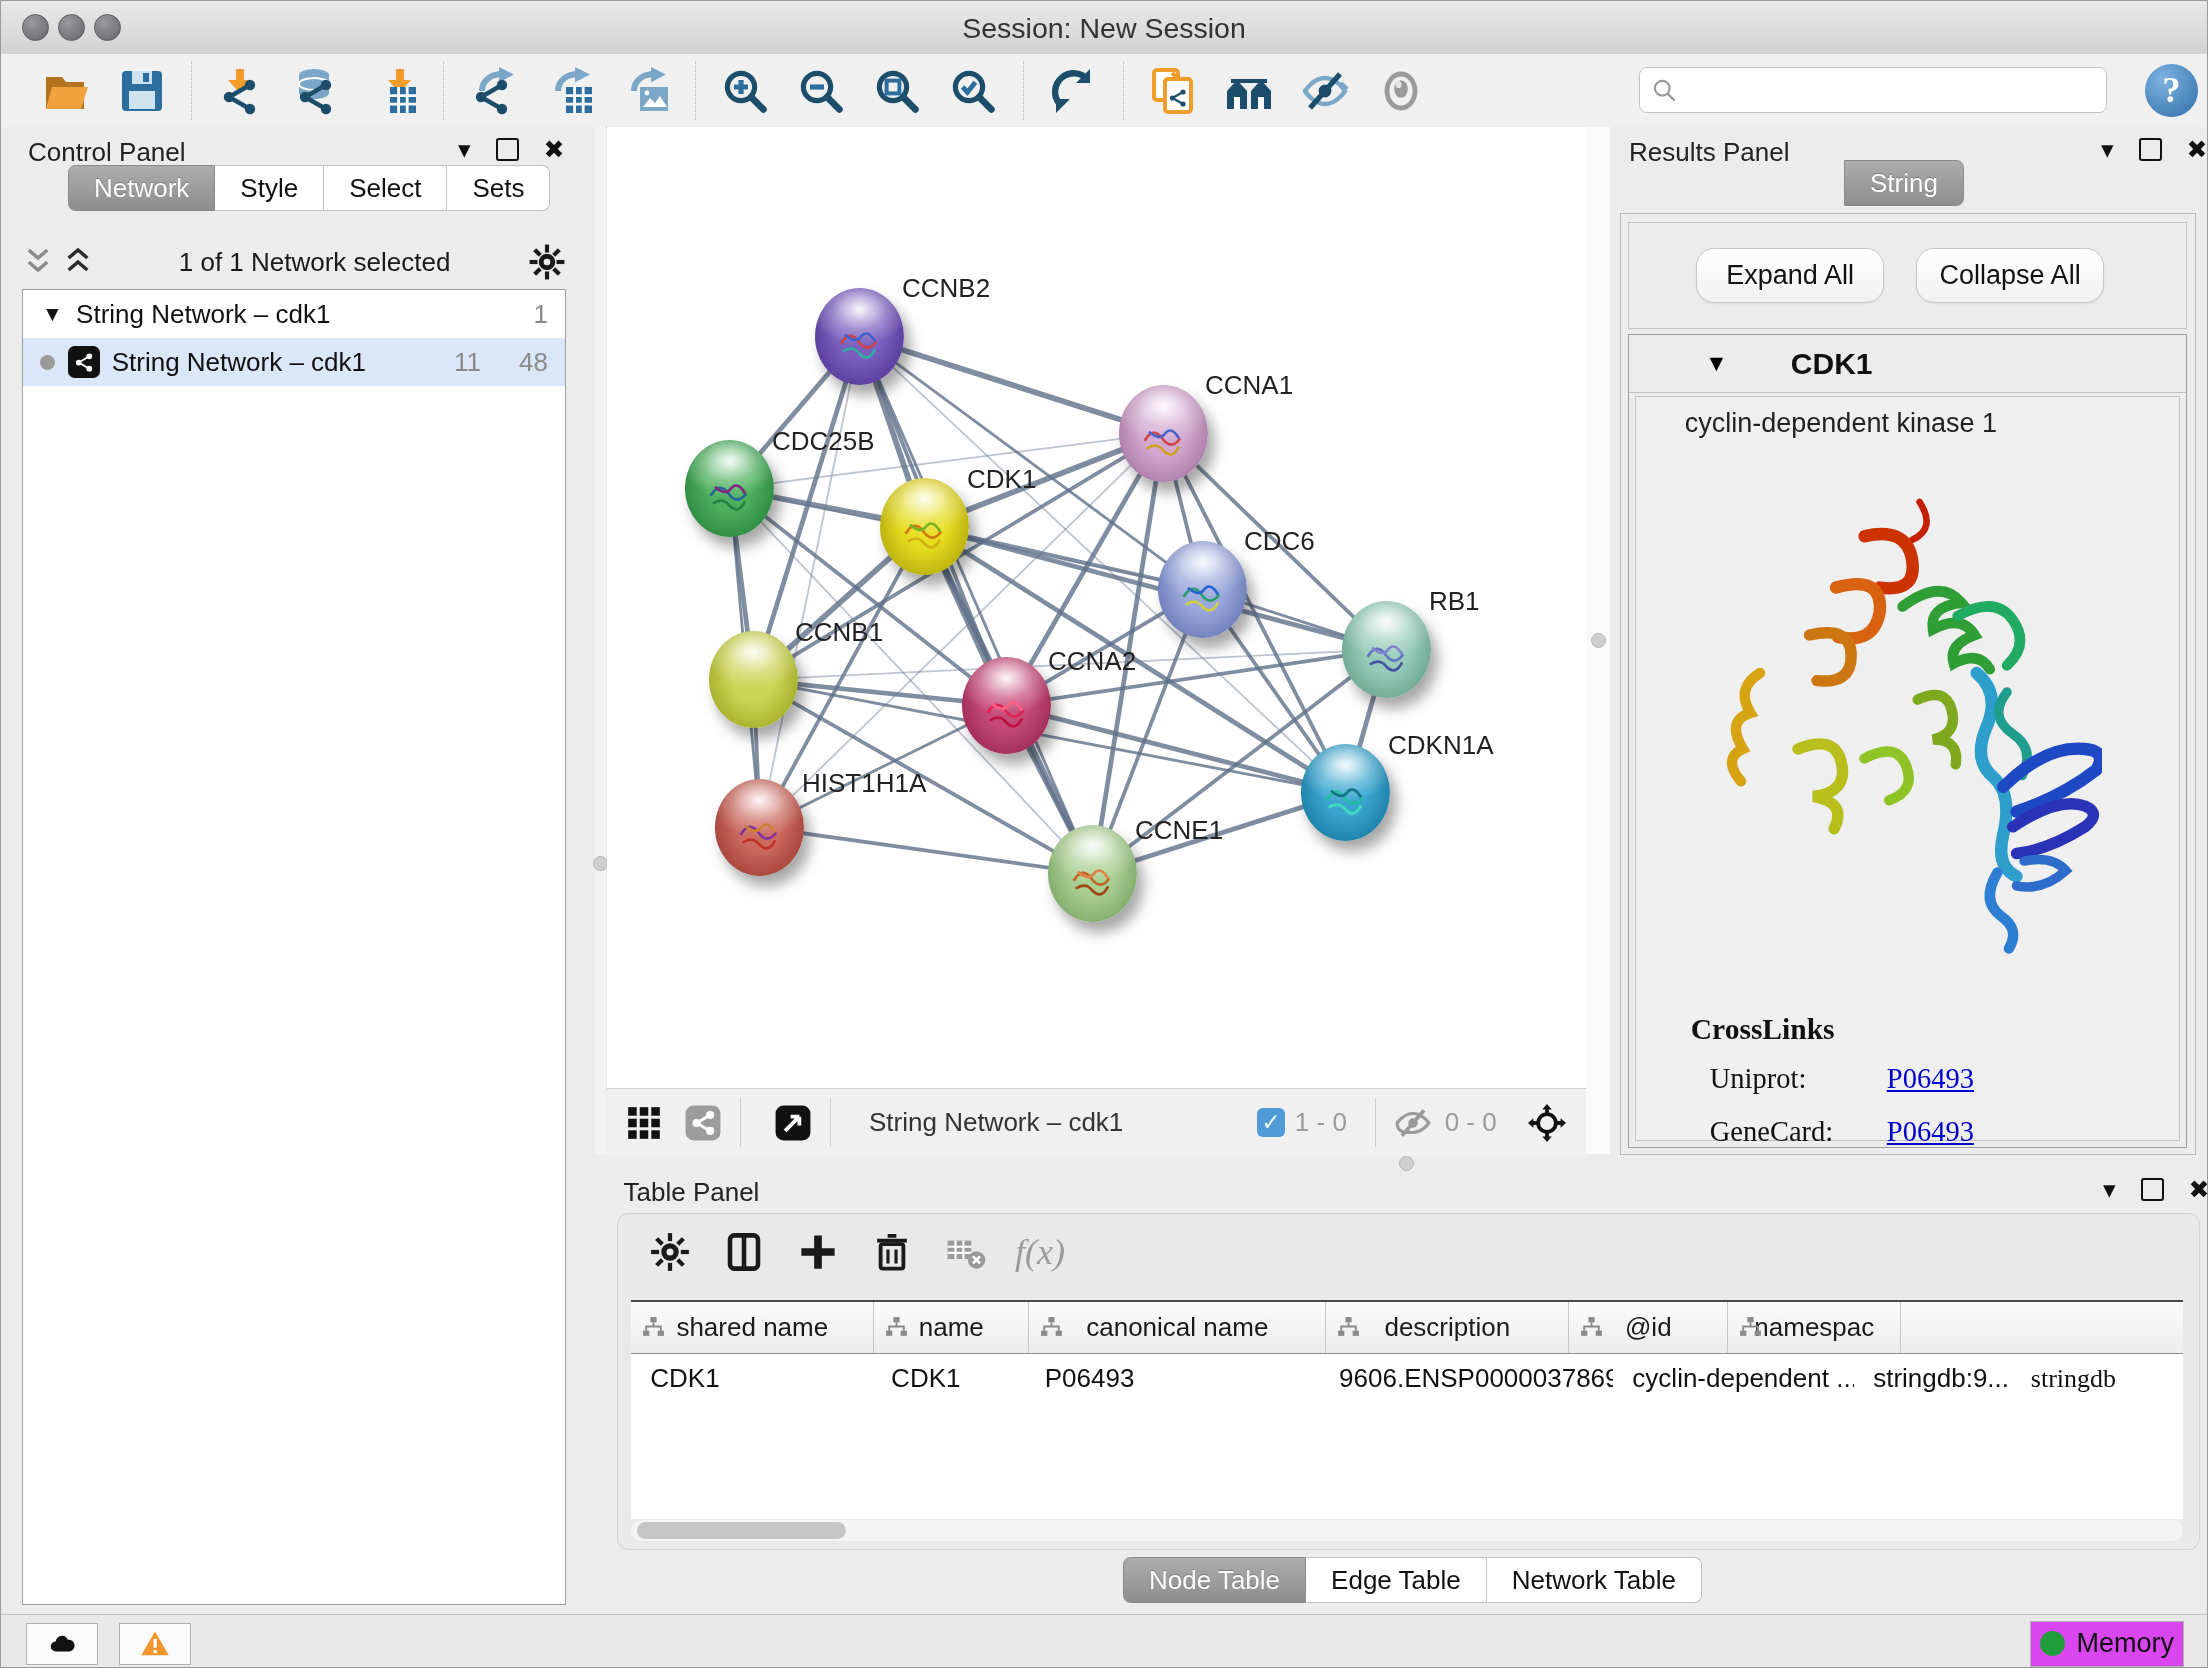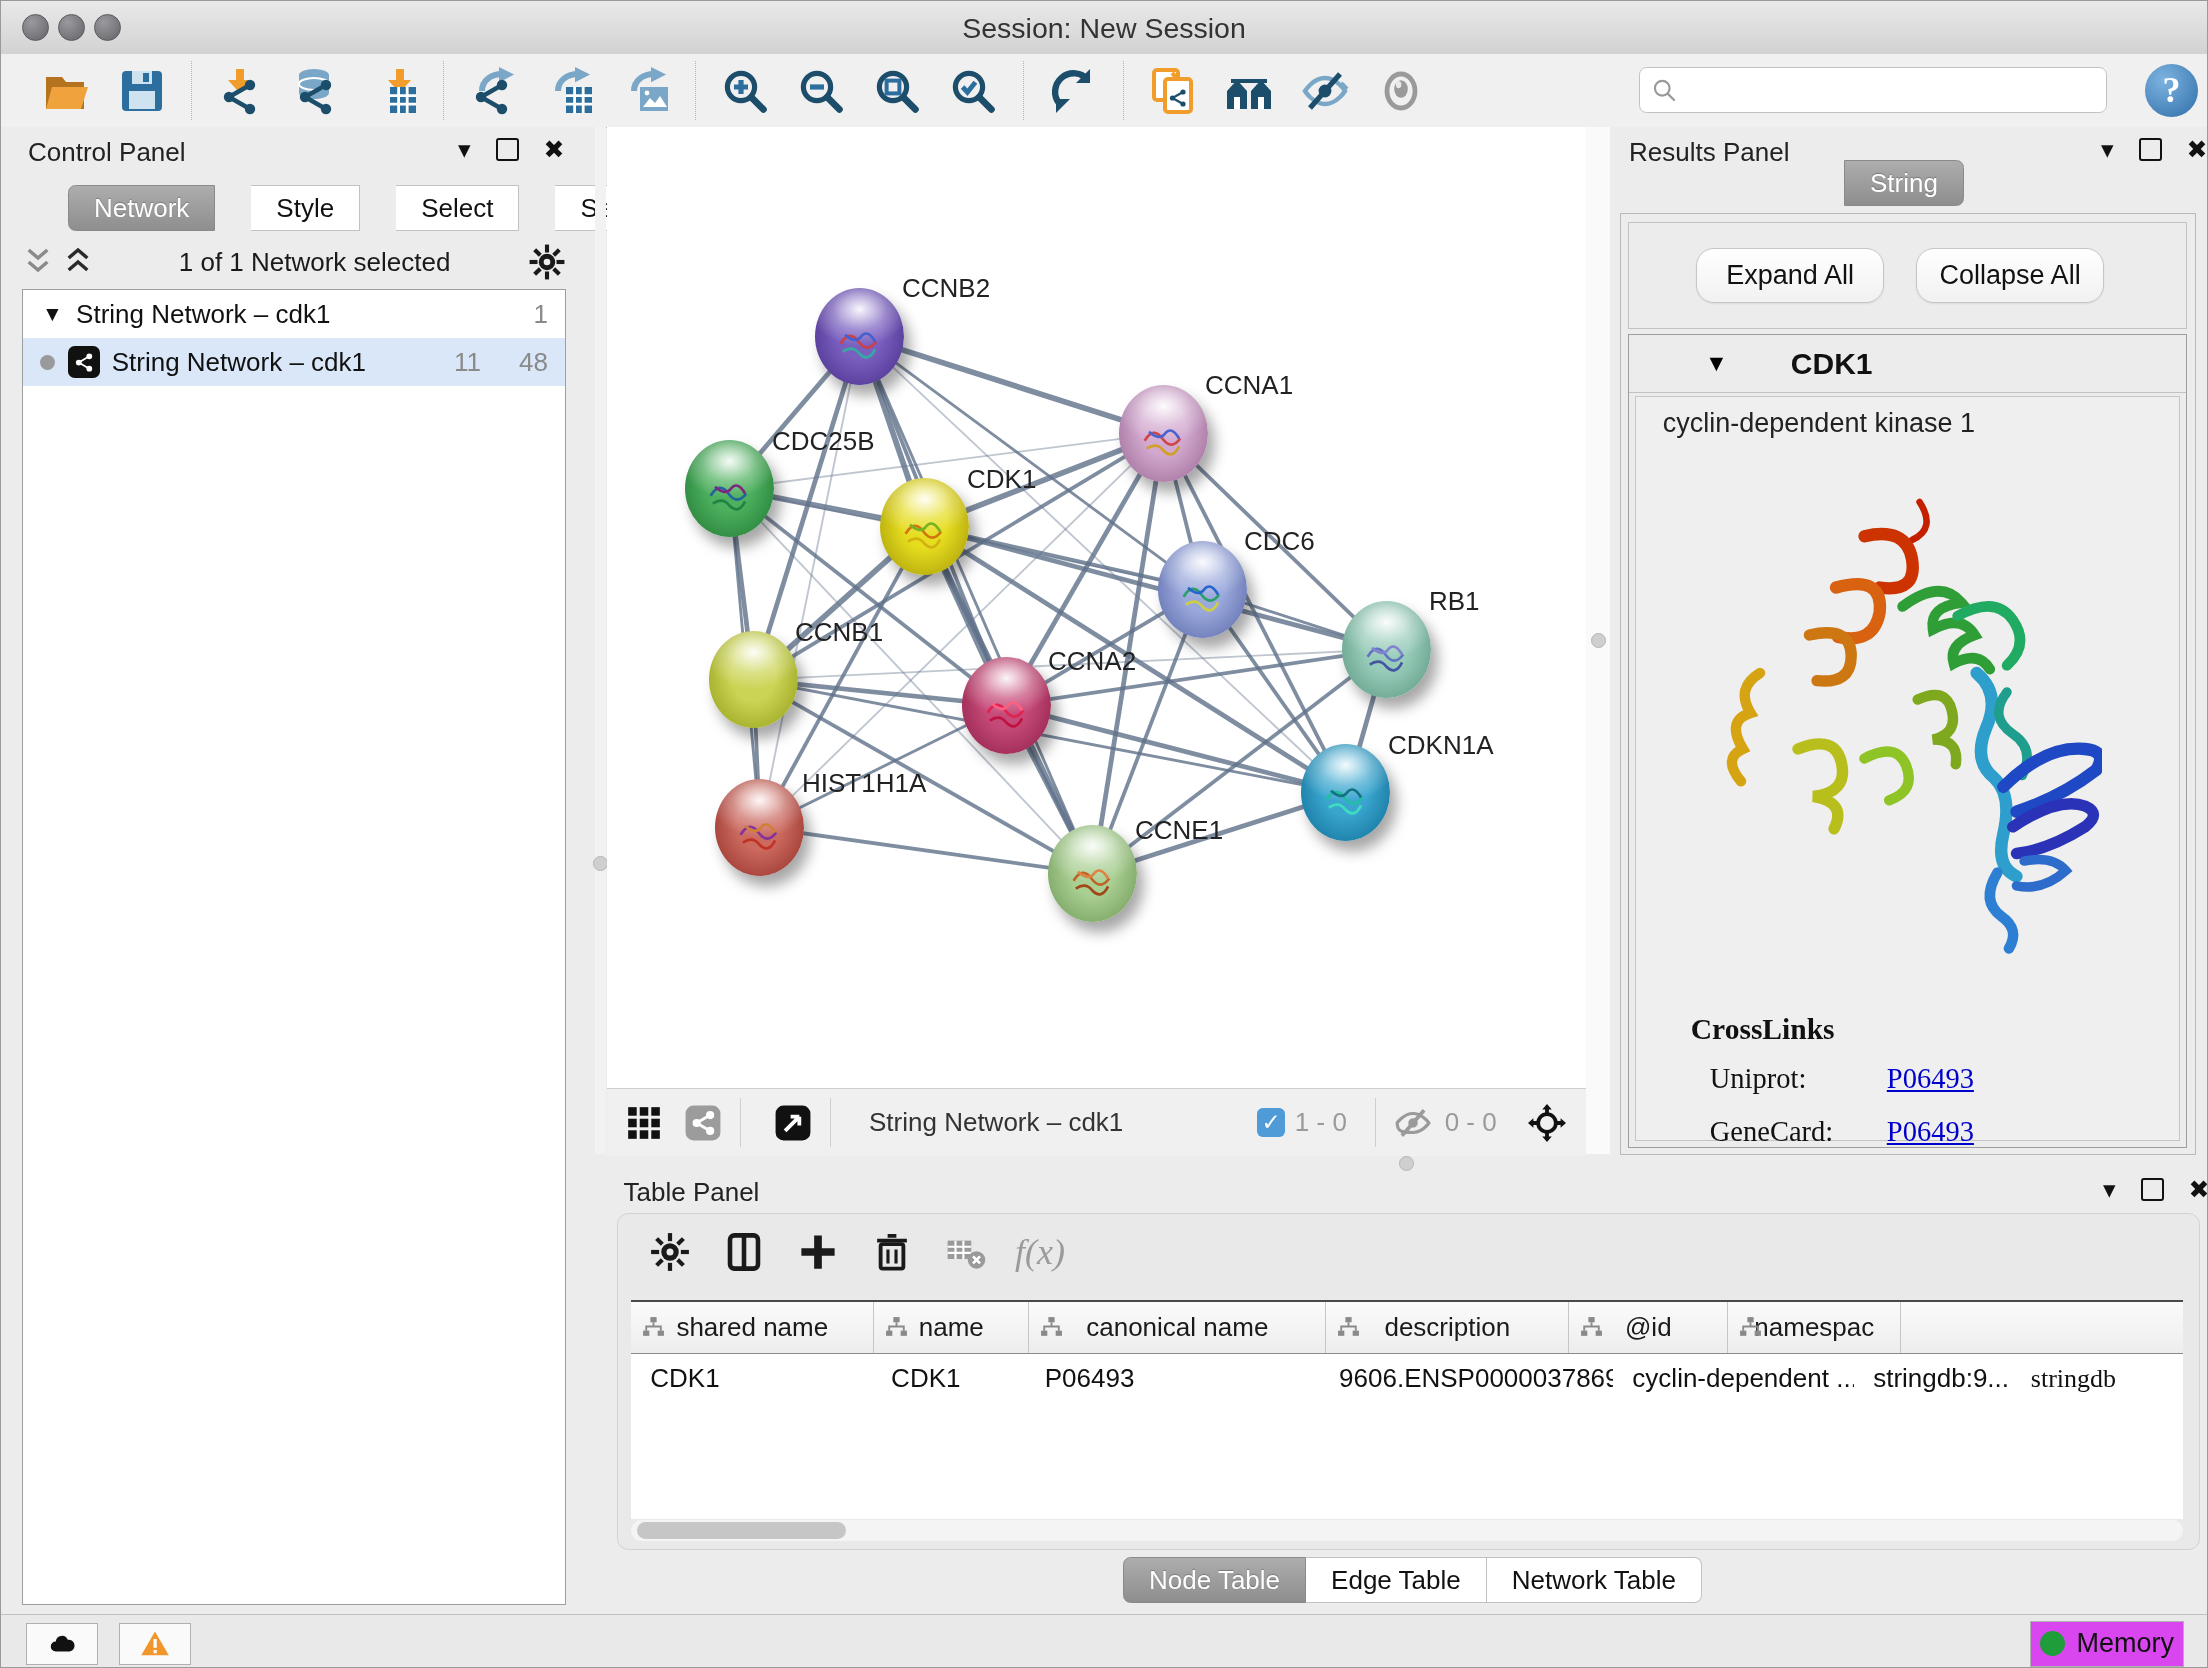--- a/index.html
+++ b/index.html
@@ -31,21 +31,21 @@
   .wi.square{width:19px;height:19px;border:2.4px solid #111;border-radius:2.9px;}
   
   .control-panel{position:absolute;left:0;top:126px;width:594px;height:1487px;background:#ececec;}
   .cp-head{position:absolute;left:27px;top:9.5px;}
   .tabs{position:absolute;display:flex;}
   .tab{height:44px;padding:0 25px;display:flex;align-items:center;justify-content:center;
        font-size:26px;background:#fff;border:1px solid #c2c2c2;border-left:none;color:#111;cursor:pointer;}
   .tab:first-child{border-left:1px solid #c2c2c2;border-radius:7.6px 0 0 7.6px;}
   .tab:last-child{border-radius:0 7.6px 7.6px 0;}
   .tab.active{background:linear-gradient(#adadad,#8e8e8e);color:#fff;border-color:#8a8a8a;text-shadow:0 -1px 1px rgba(0,0,0,.25);}
-  .cp-tabs{left:67px;top:58px;gap:36px;}
+  .cp-tabs{left:67px;top:38px;}
   .gear-row{position:absolute;left:21px;top:112px;width:544px;height:46px;display:flex;align-items:center;}
   .chev{width:32px;height:32px;margin-right:7.6px;cursor:pointer;}
   .gear-row .status{flex:1;text-align:center;font-size:26px;color:#1a1a1a;}
   .gearicon{width:38px;height:38px;cursor:pointer;}
   .treebox{position:absolute;left:21px;top:162px;width:544px;height:1316px;background:#fff;
            border:1.9px solid #9e9e9e;box-sizing:border-box;}
   .trow{height:48px;display:flex;align-items:center;font-size:26px;color:#111;}
   .trow .caret{margin:0 13.3px 0 19px;font-size:21px;}
   .trow .cnt{margin-left:auto;color:#8a8a8a;padding-right:17px;}
   .trow.sel{background:#d9e7f8;}
@@ -82,21 +82,21 @@
             border:1px solid #b8b8b8;box-sizing:border-box;}
   .rp-btnbox{position:absolute;left:7.6px;top:7.6px;width:559px;height:107px;border:1px solid #c2c2c2;box-sizing:border-box;}
   .btn{background:linear-gradient(#ffffff,#f1f1f1);border:1px solid #c6c6c6;border-radius:18px;
        font-size:27px;color:#111;display:flex;align-items:center;justify-content:center;cursor:pointer;
        box-shadow:0 1px 1.9px rgba(0,0,0,.08);}
   .rp-btnbox .btn{position:absolute;top:25px;width:186px;height:53px;}
   .cdk-box{position:absolute;left:7.6px;top:120px;width:559px;height:814px;border:1.9px solid #9e9e9e;box-sizing:border-box;background:#ececec;}
   .cdk-head{height:57px;display:flex;align-items:center;border-bottom:1px solid #c2c2c2;}
   .cdk-head .caret{margin-left:76px;font-size:23px;cursor:pointer;}
   .cdk-head .gene{font-size:30px;font-weight:bold;margin-left:63px;color:#111;}
-  .cdk-content{position:absolute;left:5.7px;top:61px;right:5.7px;bottom:5.7px;border:1px solid #c6c6c6;background:#efefef;}
+  .cdk-content{position:absolute;left:5.7px;top:61px;right:5.7px;bottom:5.7px;border:1px solid #c6c6c6;background:#efefef;padding-left:22px;}
   .cdk-desc{font-size:27px;color:#222;margin:11.4px 0 0 27px;}
   .ribbon{position:absolute;left:86px;top:76px;}
   .xl-title{position:absolute;left:55px;top:616px;font-family:"Liberation Serif",serif;font-size:29.5px;font-weight:bold;color:#111;}
   .xl-row{position:absolute;left:74px;width:447px;display:flex;font-family:"Liberation Serif",serif;font-size:28.5px;color:#111;}
   .xl-row .lab{width:177px;}
   .xl-row a{color:#0000cc;text-decoration:underline;cursor:pointer;}
   
   .table-panel{position:absolute;left:594px;top:1170px;width:1614px;height:443px;background:#ececec;}
   .tp-head{position:absolute;left:28.5px;top:5.7px;}
   .tp-box{position:absolute;left:22px;top:42px;width:1581px;height:335px;background:#e9e9e9;

